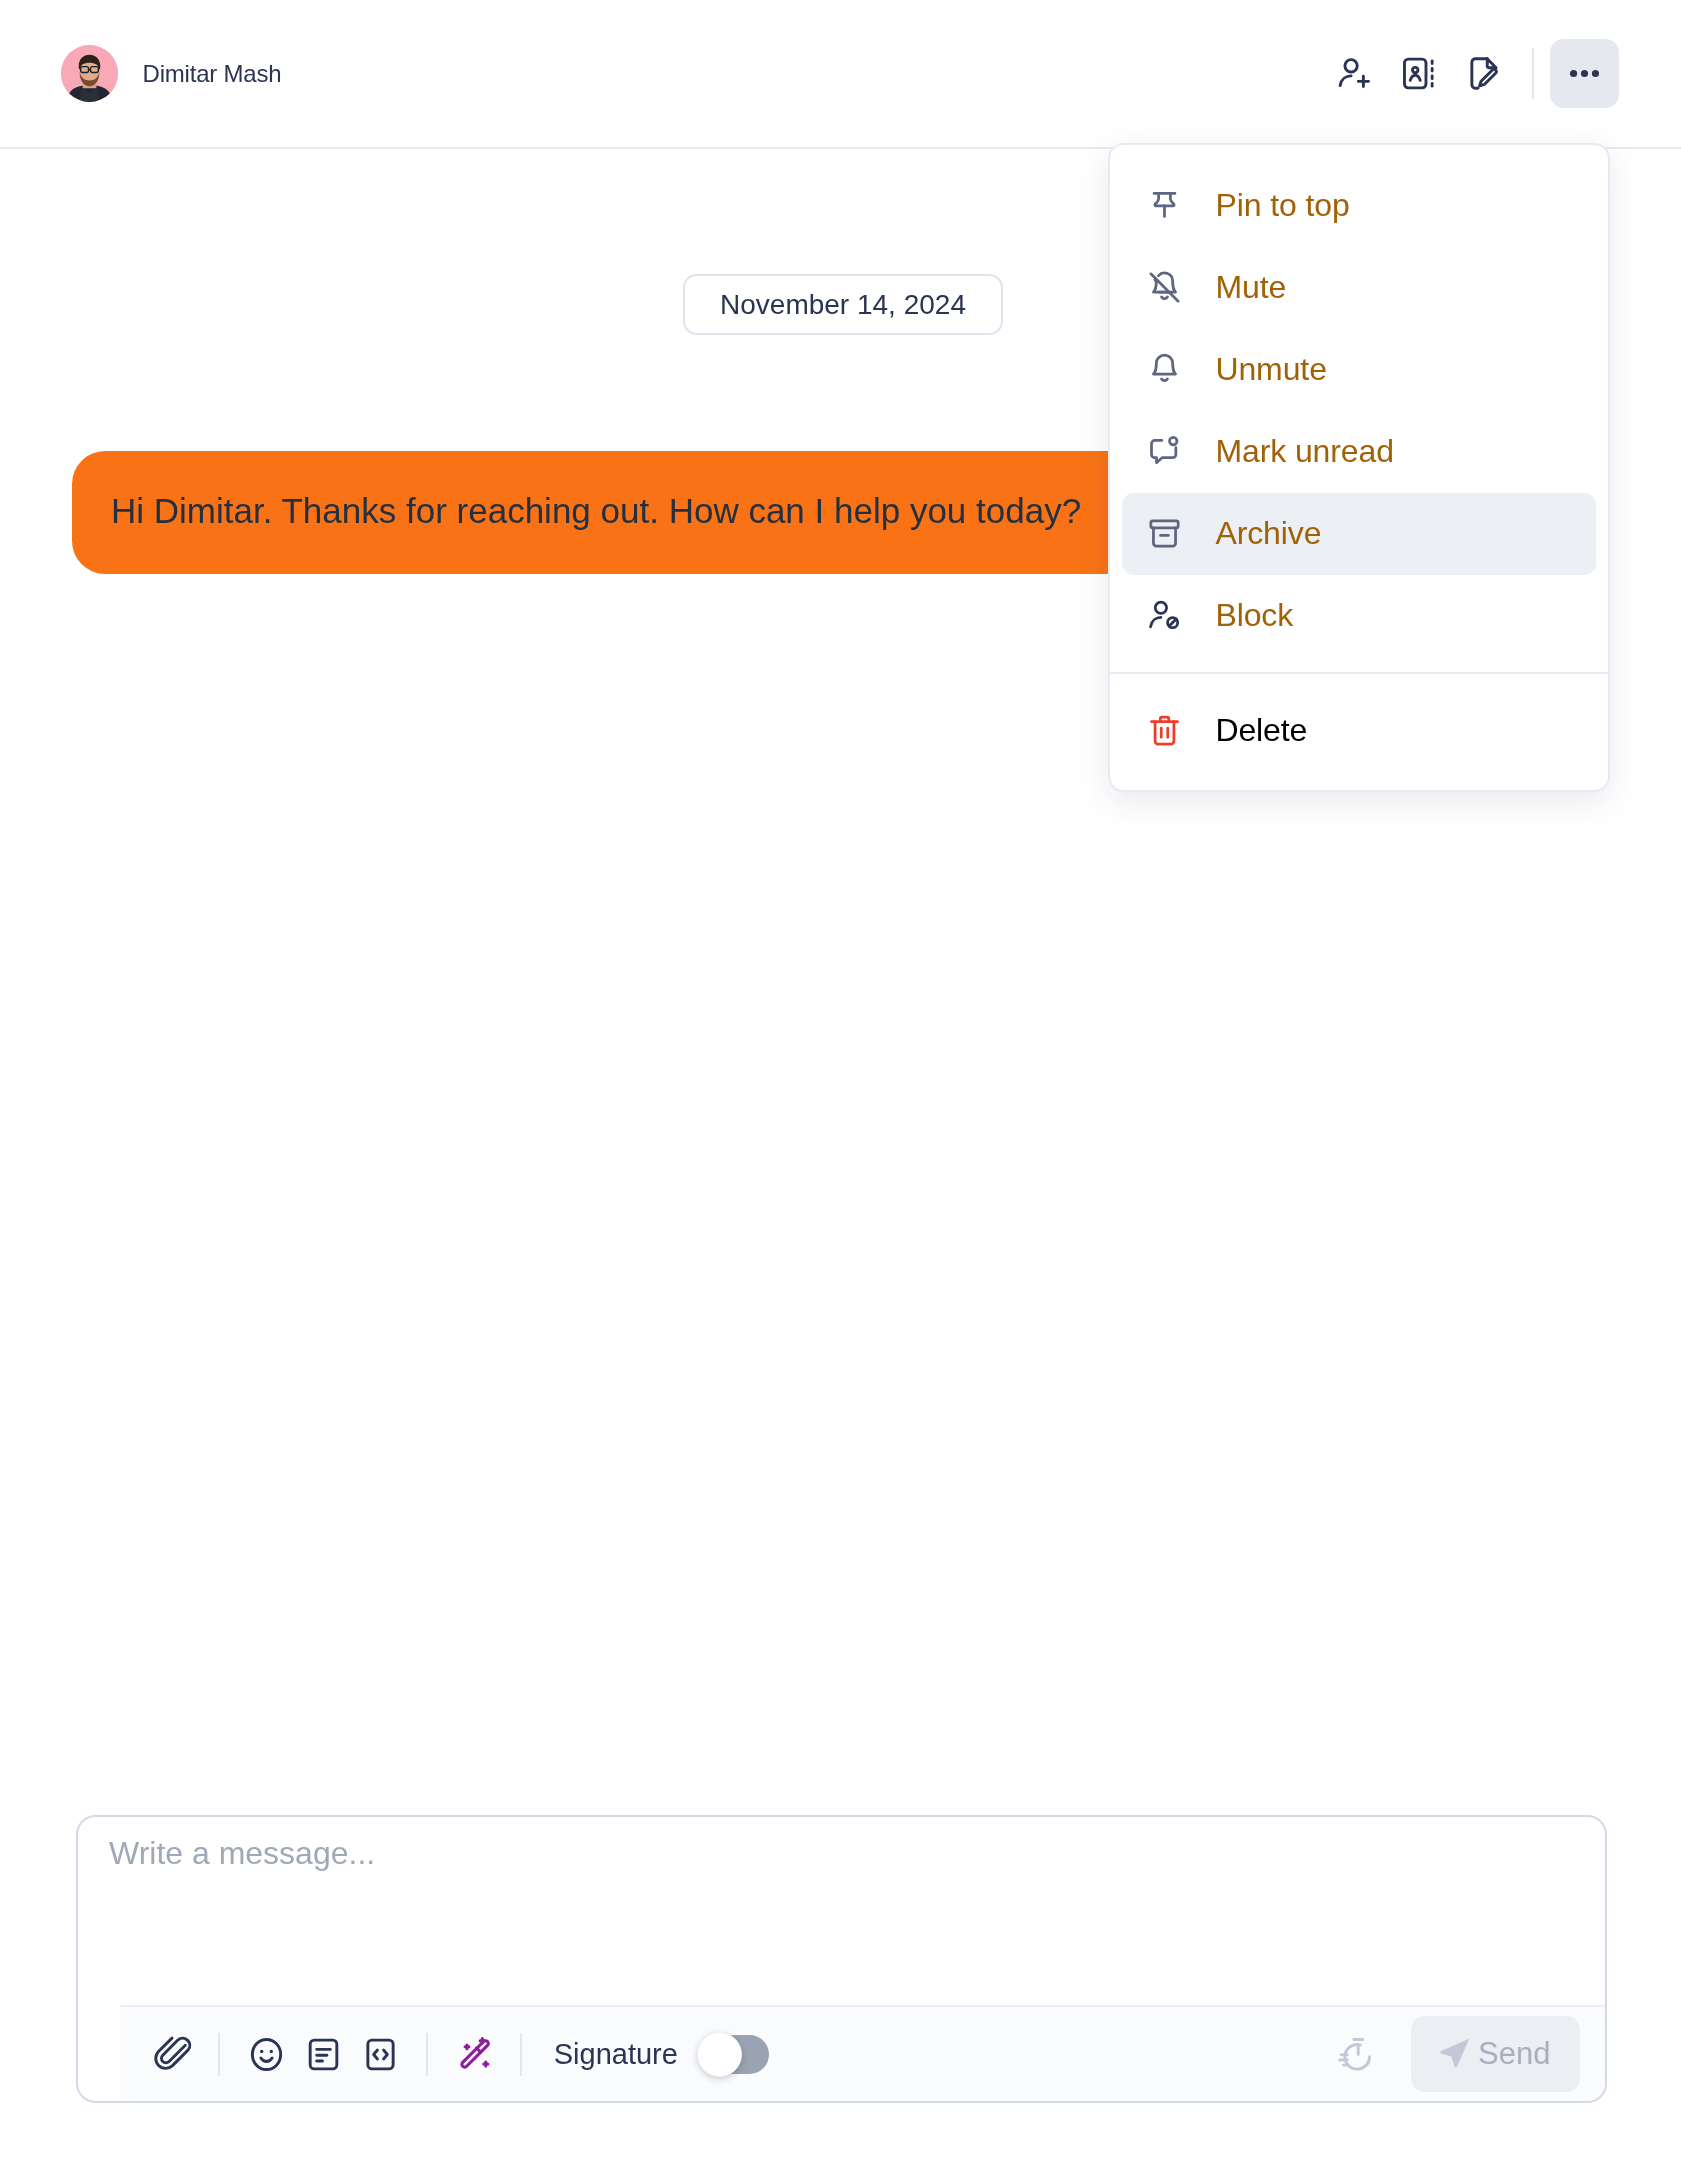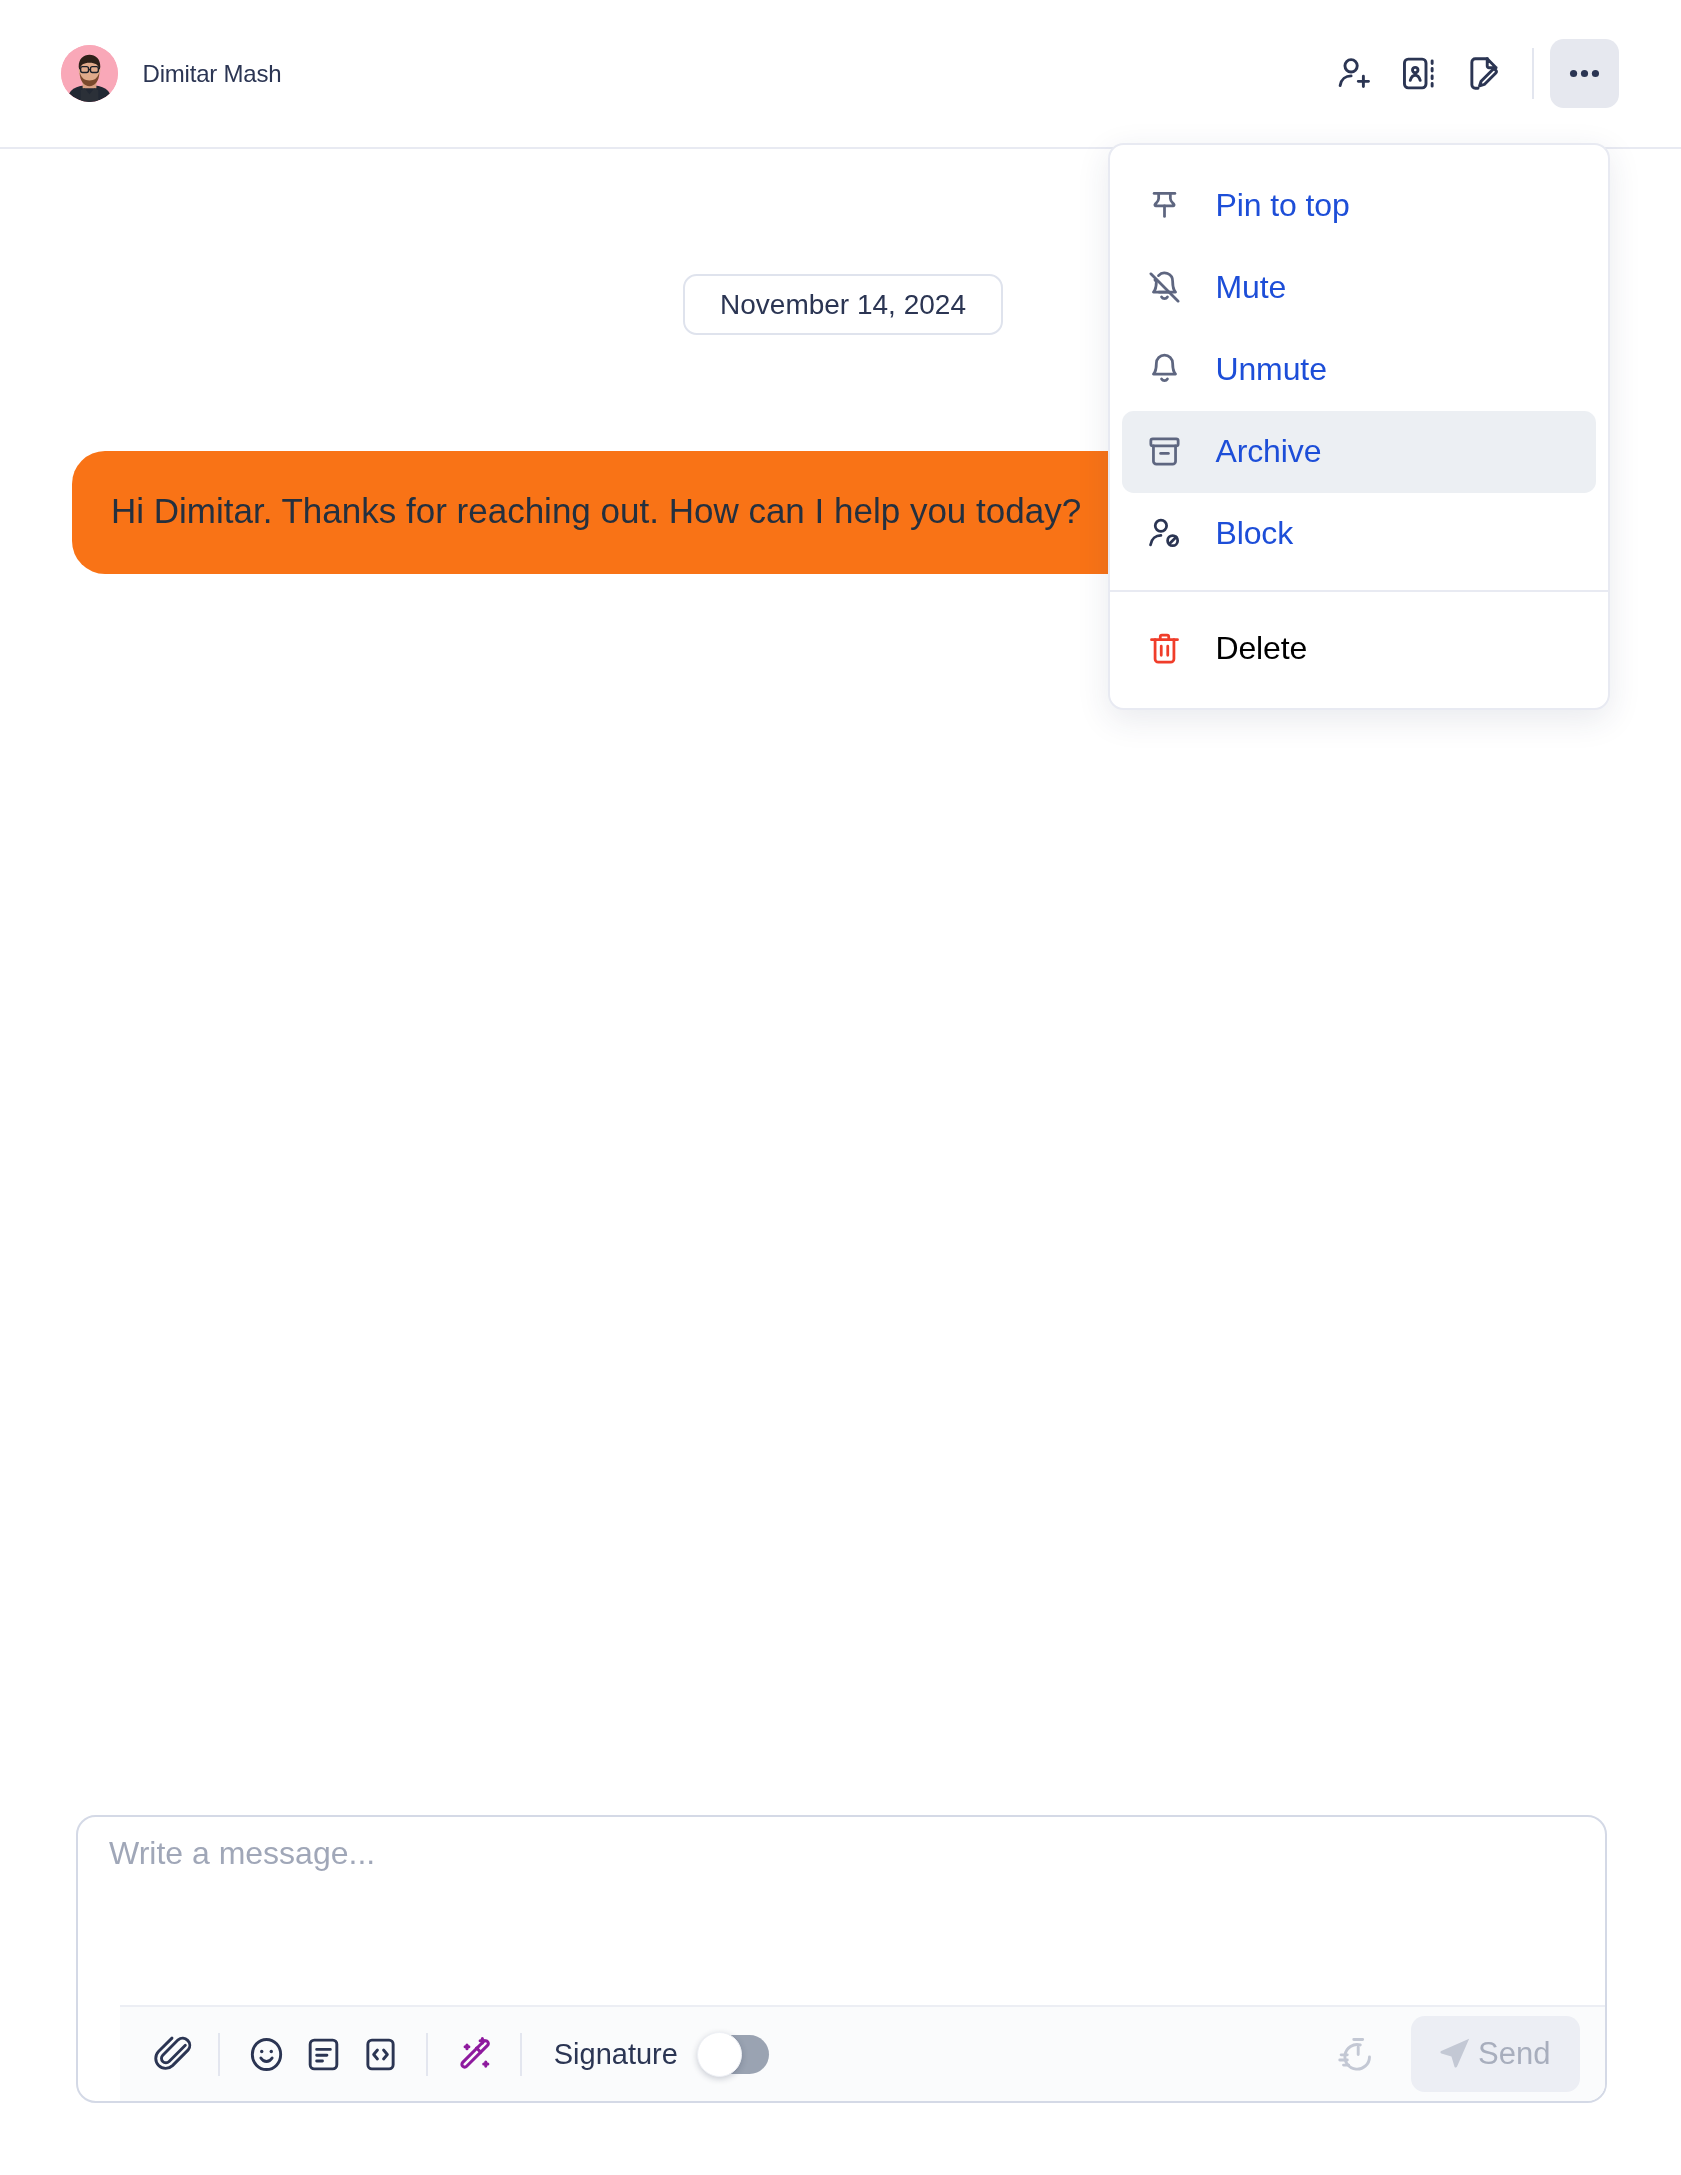--- a/index.html
+++ b/index.html
@@ -256,21 +256,21 @@
     width: 43px;
     height: 43px;
     display: flex;
     align-items: center;
     justify-content: center;
     flex: none;
   }
   .menu-item .mi-icon svg { display: block; }
   .menu-label {
     font-size: 32px;
-    color: #1d4ed8;
+    color: #a16207;
     white-space: nowrap;
     letter-spacing: -0.1px;
   }
   .menu-item.highlight { background: #eceff3; }
   .menu-sep {
     height: 2px;
     background: #e8eaf2;
     margin: 15.7px 0 15.7px 0;
   }
   .menu-item.danger .menu-label { color: #000000; }
@@ -473,20 +473,29 @@
     <div class="menu-item">
       <span class="mi-icon">
         <svg width="39" height="39" viewBox="0 0 24 24" fill="none" stroke="#5e6680" stroke-width="1.7" stroke-linecap="round" stroke-linejoin="round">
           <path d="M17 8.2a5 5 0 0 0-10 0c0 5.1-1.8 6.6-1.8 6.6h13.6S17 13.3 17 8.2z"></path>
           <path d="M10.2 17.8a2.1 2.1 0 0 0 3.6 0"></path>
         </svg>
       </span>
       <span class="menu-label">Unmute</span>
     </div>
 
+    <div class="menu-item">
+      <span class="mi-icon">
+        <svg width="39" height="39" viewBox="0 0 24 24" fill="none" stroke="#5e6680" stroke-width="1.7" stroke-linecap="round" stroke-linejoin="round">
+          <path d="M10.4 5.2H6a2 2 0 0 0-2 2v6.6a2 2 0 0 0 2 2h1.1v3.1l3.4-3.1H17a2 2 0 0 0 2-2V9.6"></path>
+          <circle cx="17.4" cy="5.6" r="2.3"></circle>
+        </svg>
+      </span>
+      <span class="menu-label">Mark unread</span>
+    </div>
 
     <div class="menu-item highlight">
       <span class="mi-icon">
         <svg width="39" height="39" viewBox="0 0 24 24" fill="none" stroke="#5e6680" stroke-width="1.7" stroke-linecap="round" stroke-linejoin="round">
           <rect x="3.6" y="4.2" width="16.8" height="4.4" rx="1.2"></rect>
           <path d="M5.2 8.6v9.4a1.8 1.8 0 0 0 1.8 1.8h10a1.8 1.8 0 0 0 1.8-1.8V8.6"></path>
           <path d="M9.6 13.2h4.8"></path>
         </svg>
       </span>
       <span class="menu-label">Archive</span>

